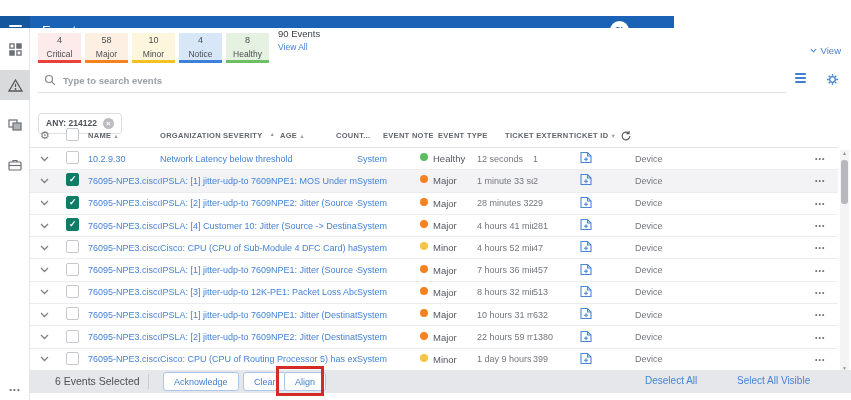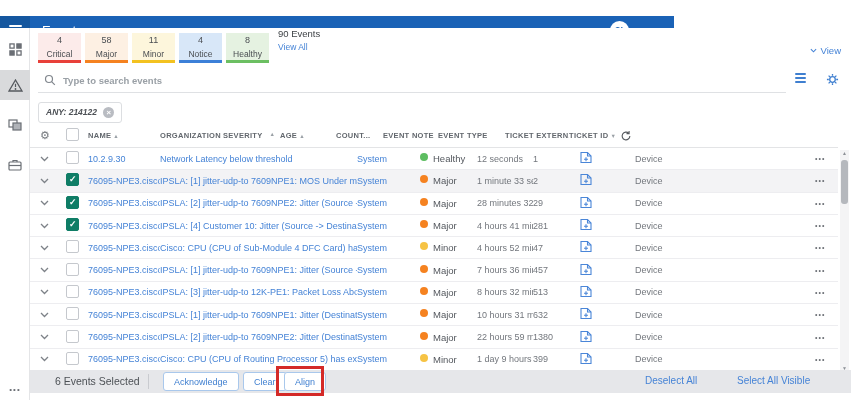--- a/index.html
+++ b/index.html
@@ -39,21 +39,21 @@
   
   .search-row { position:absolute; left:30px; top:68px; width:821px; height:26px; }
   .search-field { position:absolute; left:8px; top:0; width:748px; height:25px; border-bottom:1px solid #dfe1e4; display:flex; align-items:center; gap:7px; padding-left:6px; }
   .search-input { border:none; outline:none; font-size:9.5px; color:#5f6368; width:600px; background:transparent; font-family:"Liberation Sans",sans-serif;font-weight:bold; }
   .search-input::placeholder { color:#9aa0a6; }
   .search-icons { position:absolute; right:12px; top:5px; display:flex; gap:20px; }
   .blue-ico { cursor:pointer; display:flex; flex-direction:column; gap:2px; }
   .blue-ico span { width:11px; height:2px; background:#3f7fd0; border-radius:1px; }
 
   
-  .chip-row { position:absolute; left:38px; top:101px;font-style:italic; }
+  .chip-row { position:absolute; left:38px; top:112px; }
   .chip { display:inline-flex; align-items:center; gap:6px; border:1px solid #dcdee1; border-radius:3px; padding:4px 7px; font-size:8.5px; font-weight:bold; color:#4d5156; background:#fff; cursor:pointer; }
   .chip-close { width:11px; height:11px; border-radius:50%; background:#b9bcc2; color:#fff; font-size:8px; line-height:11px; text-align:center; cursor:pointer; }
 
   
   .thead { position:absolute; left:30px; top:124px; width:808px; height:24px; display:flex; align-items:center; padding-left:10px; border-bottom:1px solid #e3e4e6; }
   .hgear { width:26px; font-size:11px; color:#75797e; cursor:pointer; }
   .hchk { width:22px; }
   .cb { display:inline-block; width:13px; height:13px; border:1px solid #c5c8cd; border-radius:2px; background:#fff; cursor:pointer; }
   .cb.checked { background:#0f7d66; border-color:#0f7d66; position:relative; }
   .cb.checked::after { content:"✓"; position:absolute; left:2px; top:0px; color:#fff; font-size:9px; font-weight:bold; }
@@ -157,21 +157,21 @@
     <div class="cards">
         <div class="card" style="background: rgb(252, 235, 234); border-bottom-color: rgb(232, 64, 58);">
       <div class="card-count">4</div>
       <div class="card-label">Critical</div>
     </div>
         <div class="card" style="background: rgb(253, 240, 227); border-bottom-color: rgb(245, 130, 32);">
       <div class="card-count">58</div>
       <div class="card-label">Major</div>
     </div>
         <div class="card" style="background: rgb(253, 246, 220); border-bottom-color: rgb(243, 194, 32);">
-      <div class="card-count">11</div>
+      <div class="card-count">10</div>
       <div class="card-label">Minor</div>
     </div>
         <div class="card" style="background: rgb(216, 231, 248); border-bottom-color: rgb(60, 128, 216);">
       <div class="card-count">4</div>
       <div class="card-label">Notice</div>
     </div>
         <div class="card" style="background: rgb(229, 242, 225); border-bottom-color: rgb(108, 191, 98);">
       <div class="card-count">8</div>
       <div class="card-label">Healthy</div>
     </div>

